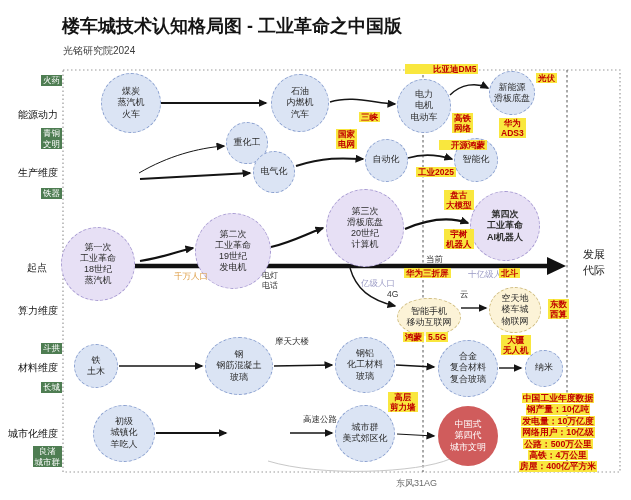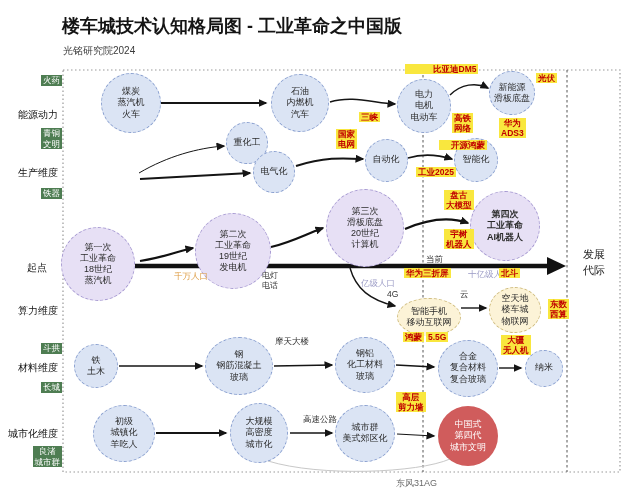--- a/index.html
+++ b/index.html
@@ -67,20 +67,29 @@
     <path d="M274,366 L332,365" stroke="#151515" stroke-width="1.5" fill="none" marker-end="url(#ah)"></path>
     <path d="M396,365 L434,367" stroke="#151515" stroke-width="1.4" fill="none" marker-end="url(#ah)"></path>
     <path d="M499,368 L521,368" stroke="#151515" stroke-width="1.4" fill="none" marker-end="url(#ah)"></path>
 
     <path d="M156,433 L226,433" stroke="#151515" stroke-width="1.8" fill="none" marker-end="url(#ah)"></path>
     <path d="M290,433 L332,433" stroke="#151515" stroke-width="1.5" fill="none" marker-end="url(#ah)"></path>
     <path d="M397,434 L434,436" stroke="#151515" stroke-width="1.2" fill="none" marker-end="url(#ah)"></path>
     <path d="M268,461 C320,477 418,473 450,459" stroke="#c8c8c8" stroke-width="1" fill="none"></path>
   </svg>
 
+  <div class="stats">
+    <div class="stat-line">中国工业年度数据</div>
+  <div class="stat-line">钢产量：10亿吨</div>
+      <div class="stat-line">发电量：10万亿度</div>
+      <div class="stat-line">网络用户：10亿级</div>
+      <div class="stat-line">公路：500万公里</div>
+      <div class="stat-line">高铁：4万公里</div>
+      <div class="stat-line">房屋：400亿平方米</div>
+    </div>
 <div class="node blue" style="left: 101px; top: 73px; width: 60px; height: 60px;">煤炭
 蒸汽机
 火车</div>
     <div class="node blue" style="left: 271px; top: 74px; width: 58px; height: 58px;">石油
 内燃机
 汽车</div>
     <div class="node blue" style="left: 397px; top: 79px; width: 54px; height: 54px;">电力
 电机
 电动车</div>
     <div class="node blue" style="left: 489px; top: 71px; width: 46px; height: 44px;">新能源
@@ -117,23 +126,20 @@
     <div class="node blue" style="left: 335px; top: 337px; width: 60px; height: 56px;">钢铝
 化工材料
 玻璃</div>
     <div class="node blue" style="left: 438px; top: 339.5px; width: 60px; height: 57px;">合金
 复合材料
 复合玻璃</div>
     <div class="node blue" style="left: 525px; top: 349.5px; width: 38px; height: 37px;">纳米</div>
     <div class="node blue" style="left: 93px; top: 404.5px; width: 62px; height: 57px;">初级
 城镇化
 羊吃人</div>
-    <div class="node blue" style="left: 230px; top: 403px; width: 58px; height: 60px;">大规模
-高密度
-城市化</div>
     <div class="node blue" style="left: 335px; top: 404.5px; width: 60px; height: 57px;">城市群
 美式郊区化</div>
     <div class="node red" style="left: 438px; top: 406px; width: 60px; height: 60px;">中国式
 第四代
 城市文明</div>
     <div class="tag" style="left: 405px; top: 64px; padding-left: 28px;">比亚迪DM5</div>
     <div class="tag" style="left: 536px; top: 73px;">光伏</div>
     <div class="tag" style="left: 359px; top: 112px;">三峡</div>
     <div class="tag" style="left: 452px; top: 113px;">高铁
 网络</div>
@@ -148,21 +154,21 @@
     <div class="tag" style="left: 444px; top: 229px;">宇树
 机器人</div>
     <div class="tag" style="left: 404px; top: 268px;">华为三折屏</div>
     <div class="tag" style="left: 499px; top: 268px;">北斗</div>
     <div class="tag" style="left: 403px; top: 332px;">鸿蒙</div>
     <div class="tag" style="left: 426px; top: 332px;">5.5G</div>
     <div class="tag" style="left: 548px; top: 299px;">东数
 西算</div>
     <div class="tag" style="left: 501px; top: 335px;">大疆
 无人机</div>
-    <div class="tag" style="left: 396px; top: 392px;">高层
+    <div class="tag" style="left: 388px; top: 392px;">高层
 剪力墙</div>
     <div class="lab" style="left: 174px; top: 271px; color: rgb(221, 154, 63);">千万人口</div>
     <div class="lab" style="left: 262px; top: 271px; font-size: 8px;">电灯
 电话</div>
     <div class="lab" style="left: 344px; top: 278px; color: rgb(154, 154, 197); margin-left: 17px;">亿级人口</div>
     <div class="lab" style="left: 448px; top: 269px; color: rgb(154, 154, 197); margin-left: 20px;">十亿级人口</div>
     <div class="lab" style="left: 426px; top: 254px;">当前</div>
     <div class="lab" style="left: 387px; top: 289px;">4G</div>
     <div class="lab" style="left: 460px; top: 289px;">云</div>
     <div class="lab" style="left: 275px; top: 336px;">摩天大楼</div>

